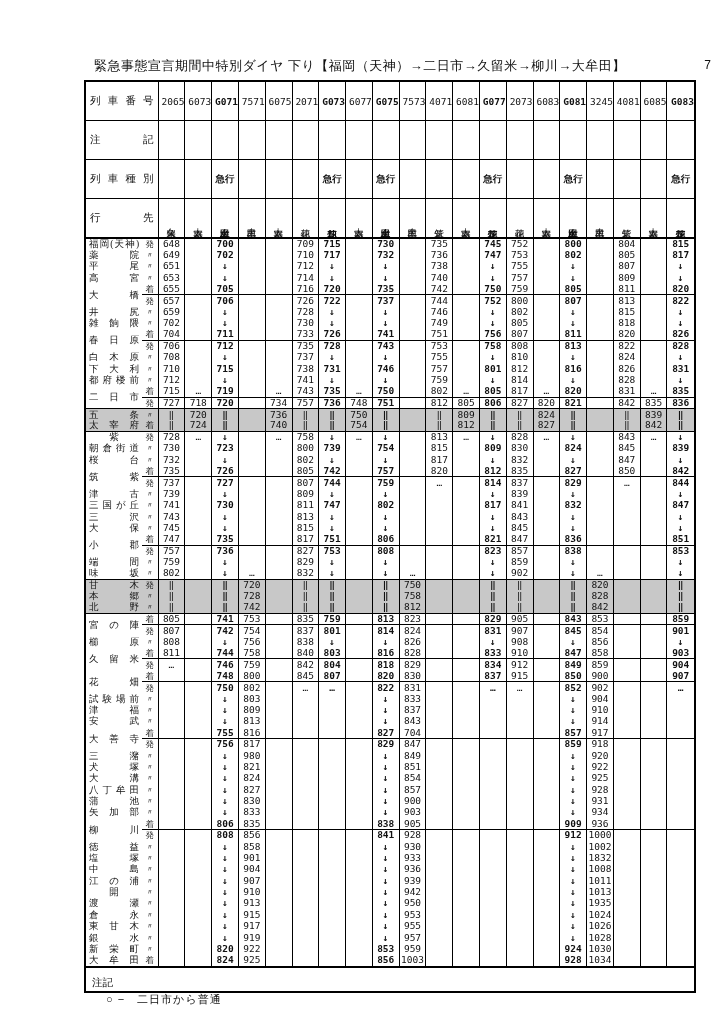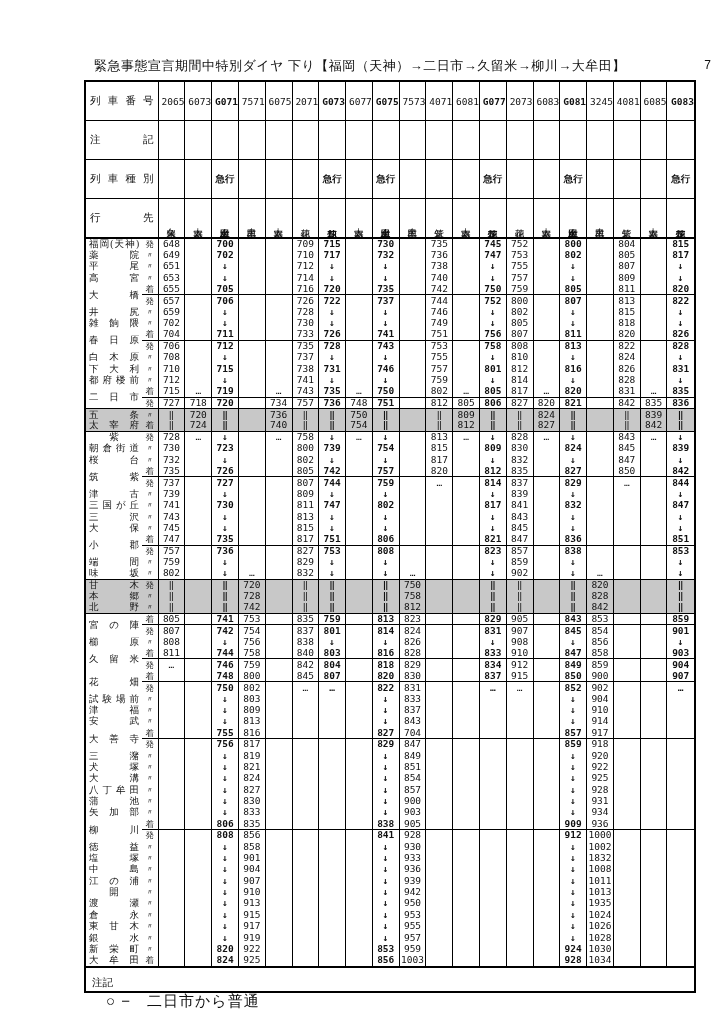--- a/index.html
+++ b/index.html
@@ -29,21 +29,21 @@
   td.name{font-size:9.5px;text-align:justify;text-align-last:justify;padding:0 3px;vertical-align:middle;font-family:Liberation Serif, serif;}
   td.name.c1{text-align:center;text-align-last:center;}
   td.mk{font-size:8.5px;text-align:center;color:#111;}
   .b{font-weight:bold;}
   tr.sh td{background:#c8c8c8;}
   tr.sp td{border-top:1px solid #000;}   
   tr.sf td{border-top:1px solid #000;}   
   
   .notes{border-top:2.5px solid #000;height:108px;padding:8px 6px;font-size:11px;position:relative;}
   .note-label{font-size:10.5px;}
-  .note-line{margin:2px 0 0 14px;font-size:15px;letter-spacing:1px;}
+  .note-line{margin:2px 0 0 14px;font-size:11px;letter-spacing:1px;}
   .kiji{margin-top:16px;font-size:13px;}
 </style>
 </head>
 <body>
 
 <div class="page">
   <div class="title">緊急事態宣言期間中特別ダイヤ 下り【福岡（天神）→二日市→久留米→柳川→大牟田】</div>
   <div class="pagenum">7</div>
 
   <div class="frame">
@@ -1237,21 +1237,21 @@
             <td class="time t"></td>
             <td class="time t"></td>
             <td class="time t b"></td>
           </tr>
           <tr class="">
             <td class="name">三潴</td>
             <td class="mk">〃</td>
             <td class="time t"></td>
             <td class="time t"></td>
             <td class="time t b">↓</td>
-            <td class="time t">819</td>
+            <td class="time t">980</td>
             <td class="time t"></td>
             <td class="time t"></td>
             <td class="time t b"></td>
             <td class="time t"></td>
             <td class="time t b">↓</td>
             <td class="time t">849</td>
             <td class="time t"></td>
             <td class="time t"></td>
             <td class="time t b"></td>
             <td class="time t"></td>

